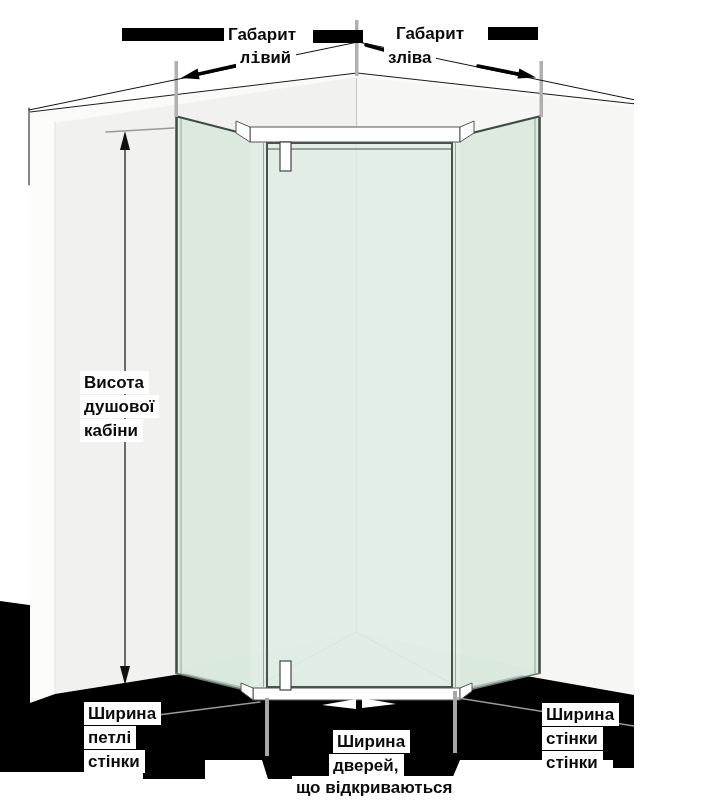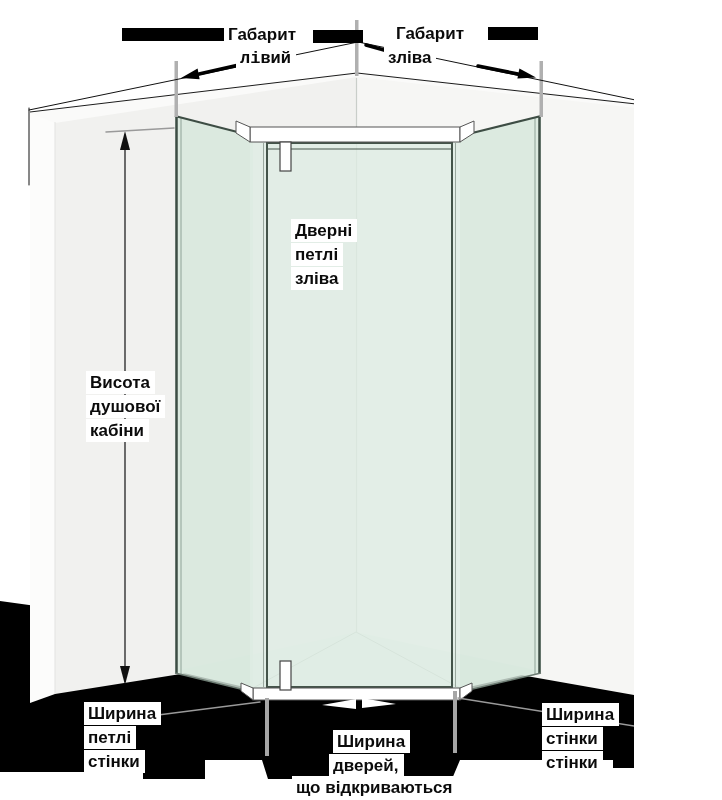--- a/index.html
+++ b/index.html
@@ -130,27 +130,22 @@
 <div class="lbl" style="left:224px;top:23px;">
   <span class="ln">Габарит</span>
   <span class="ln ind12">лівий</span>
 </div>
 
 <div class="lbl" style="left:388px;top:22px;">
   <span class="ln ind4">Габарит</span>
   <span class="ln neg4">зліва</span>
 </div>
 
-<div class="lbl" style="left:291px;top:219px;">
-  <span class="ln">Дверні</span>
-  <span class="ln">петлі</span>
-  <span class="ln">зліва</span>
-</div>
 
-<div class="lbl" style="left:86px;top:371px;">
+<div class="lbl" style="left:80px;top:371px;">
   <span class="ln">Висота</span>
   <span class="ln">душової</span>
   <span class="ln">кабіни</span>
 </div>
 
 <div class="lbl" style="left:84px;top:702px;">
   <span class="ln">Ширина</span>
   <span class="ln">петлі</span>
   <span class="ln">стінки</span>
 </div>

